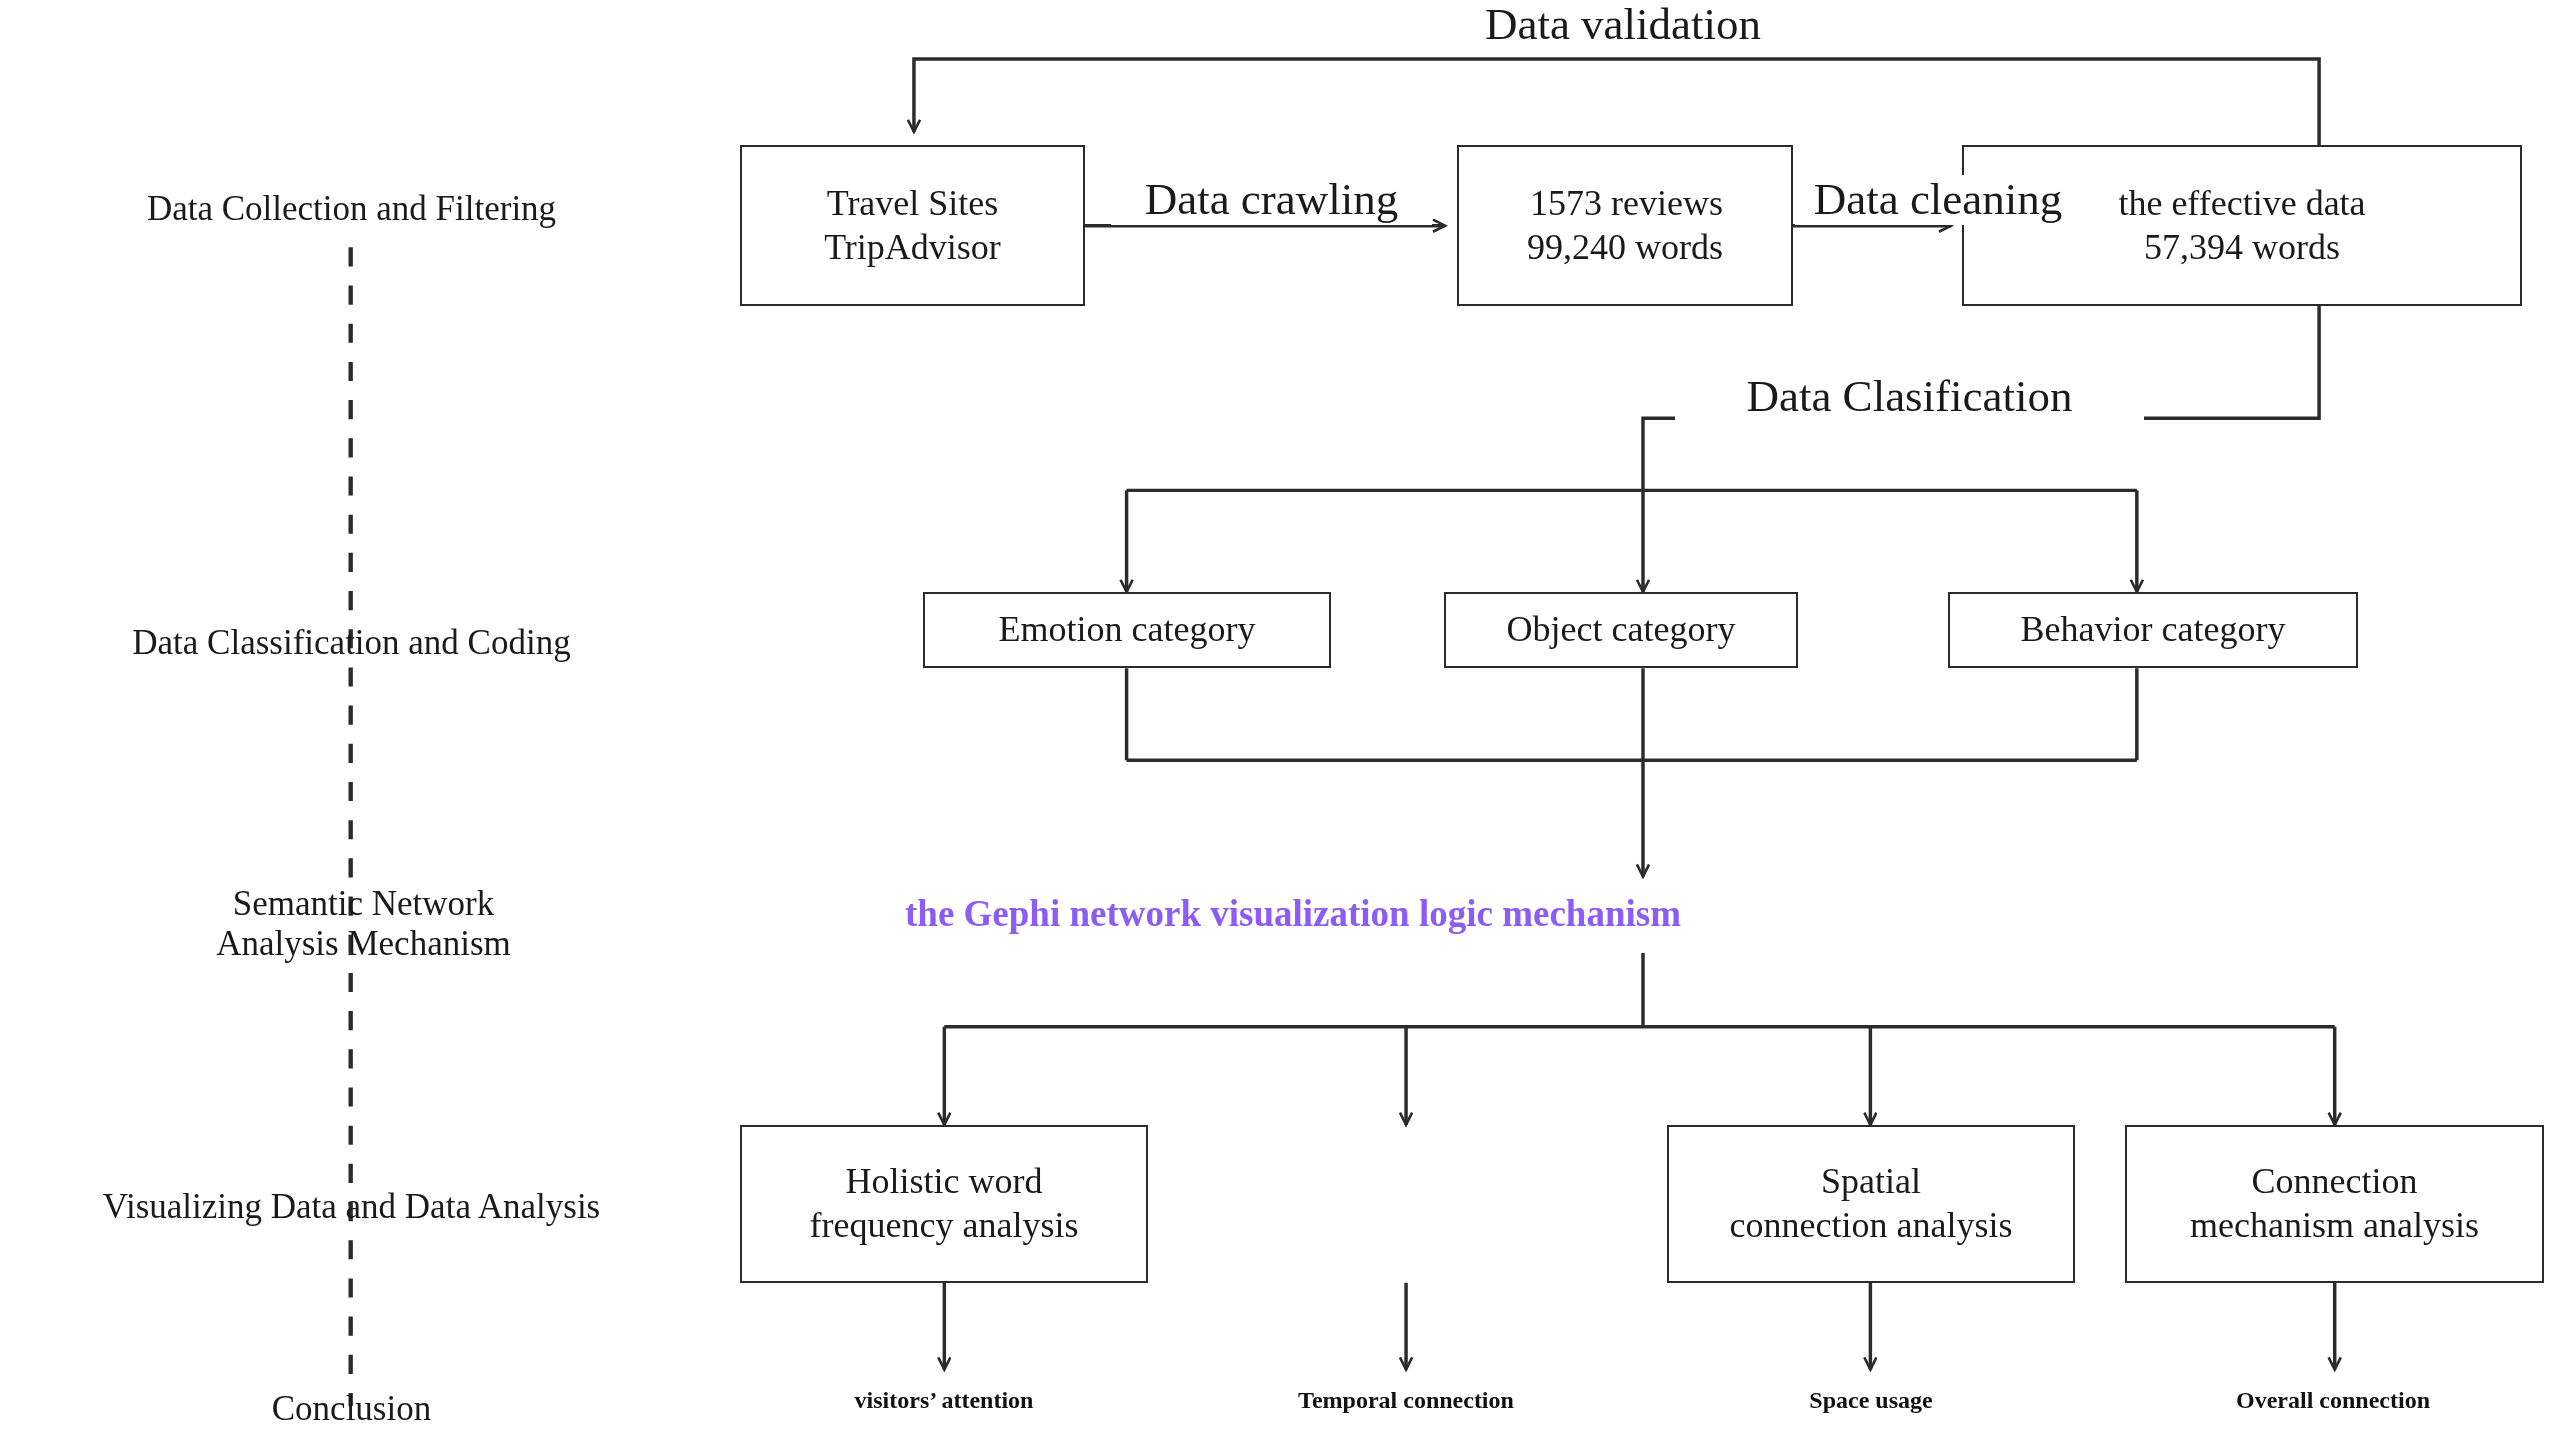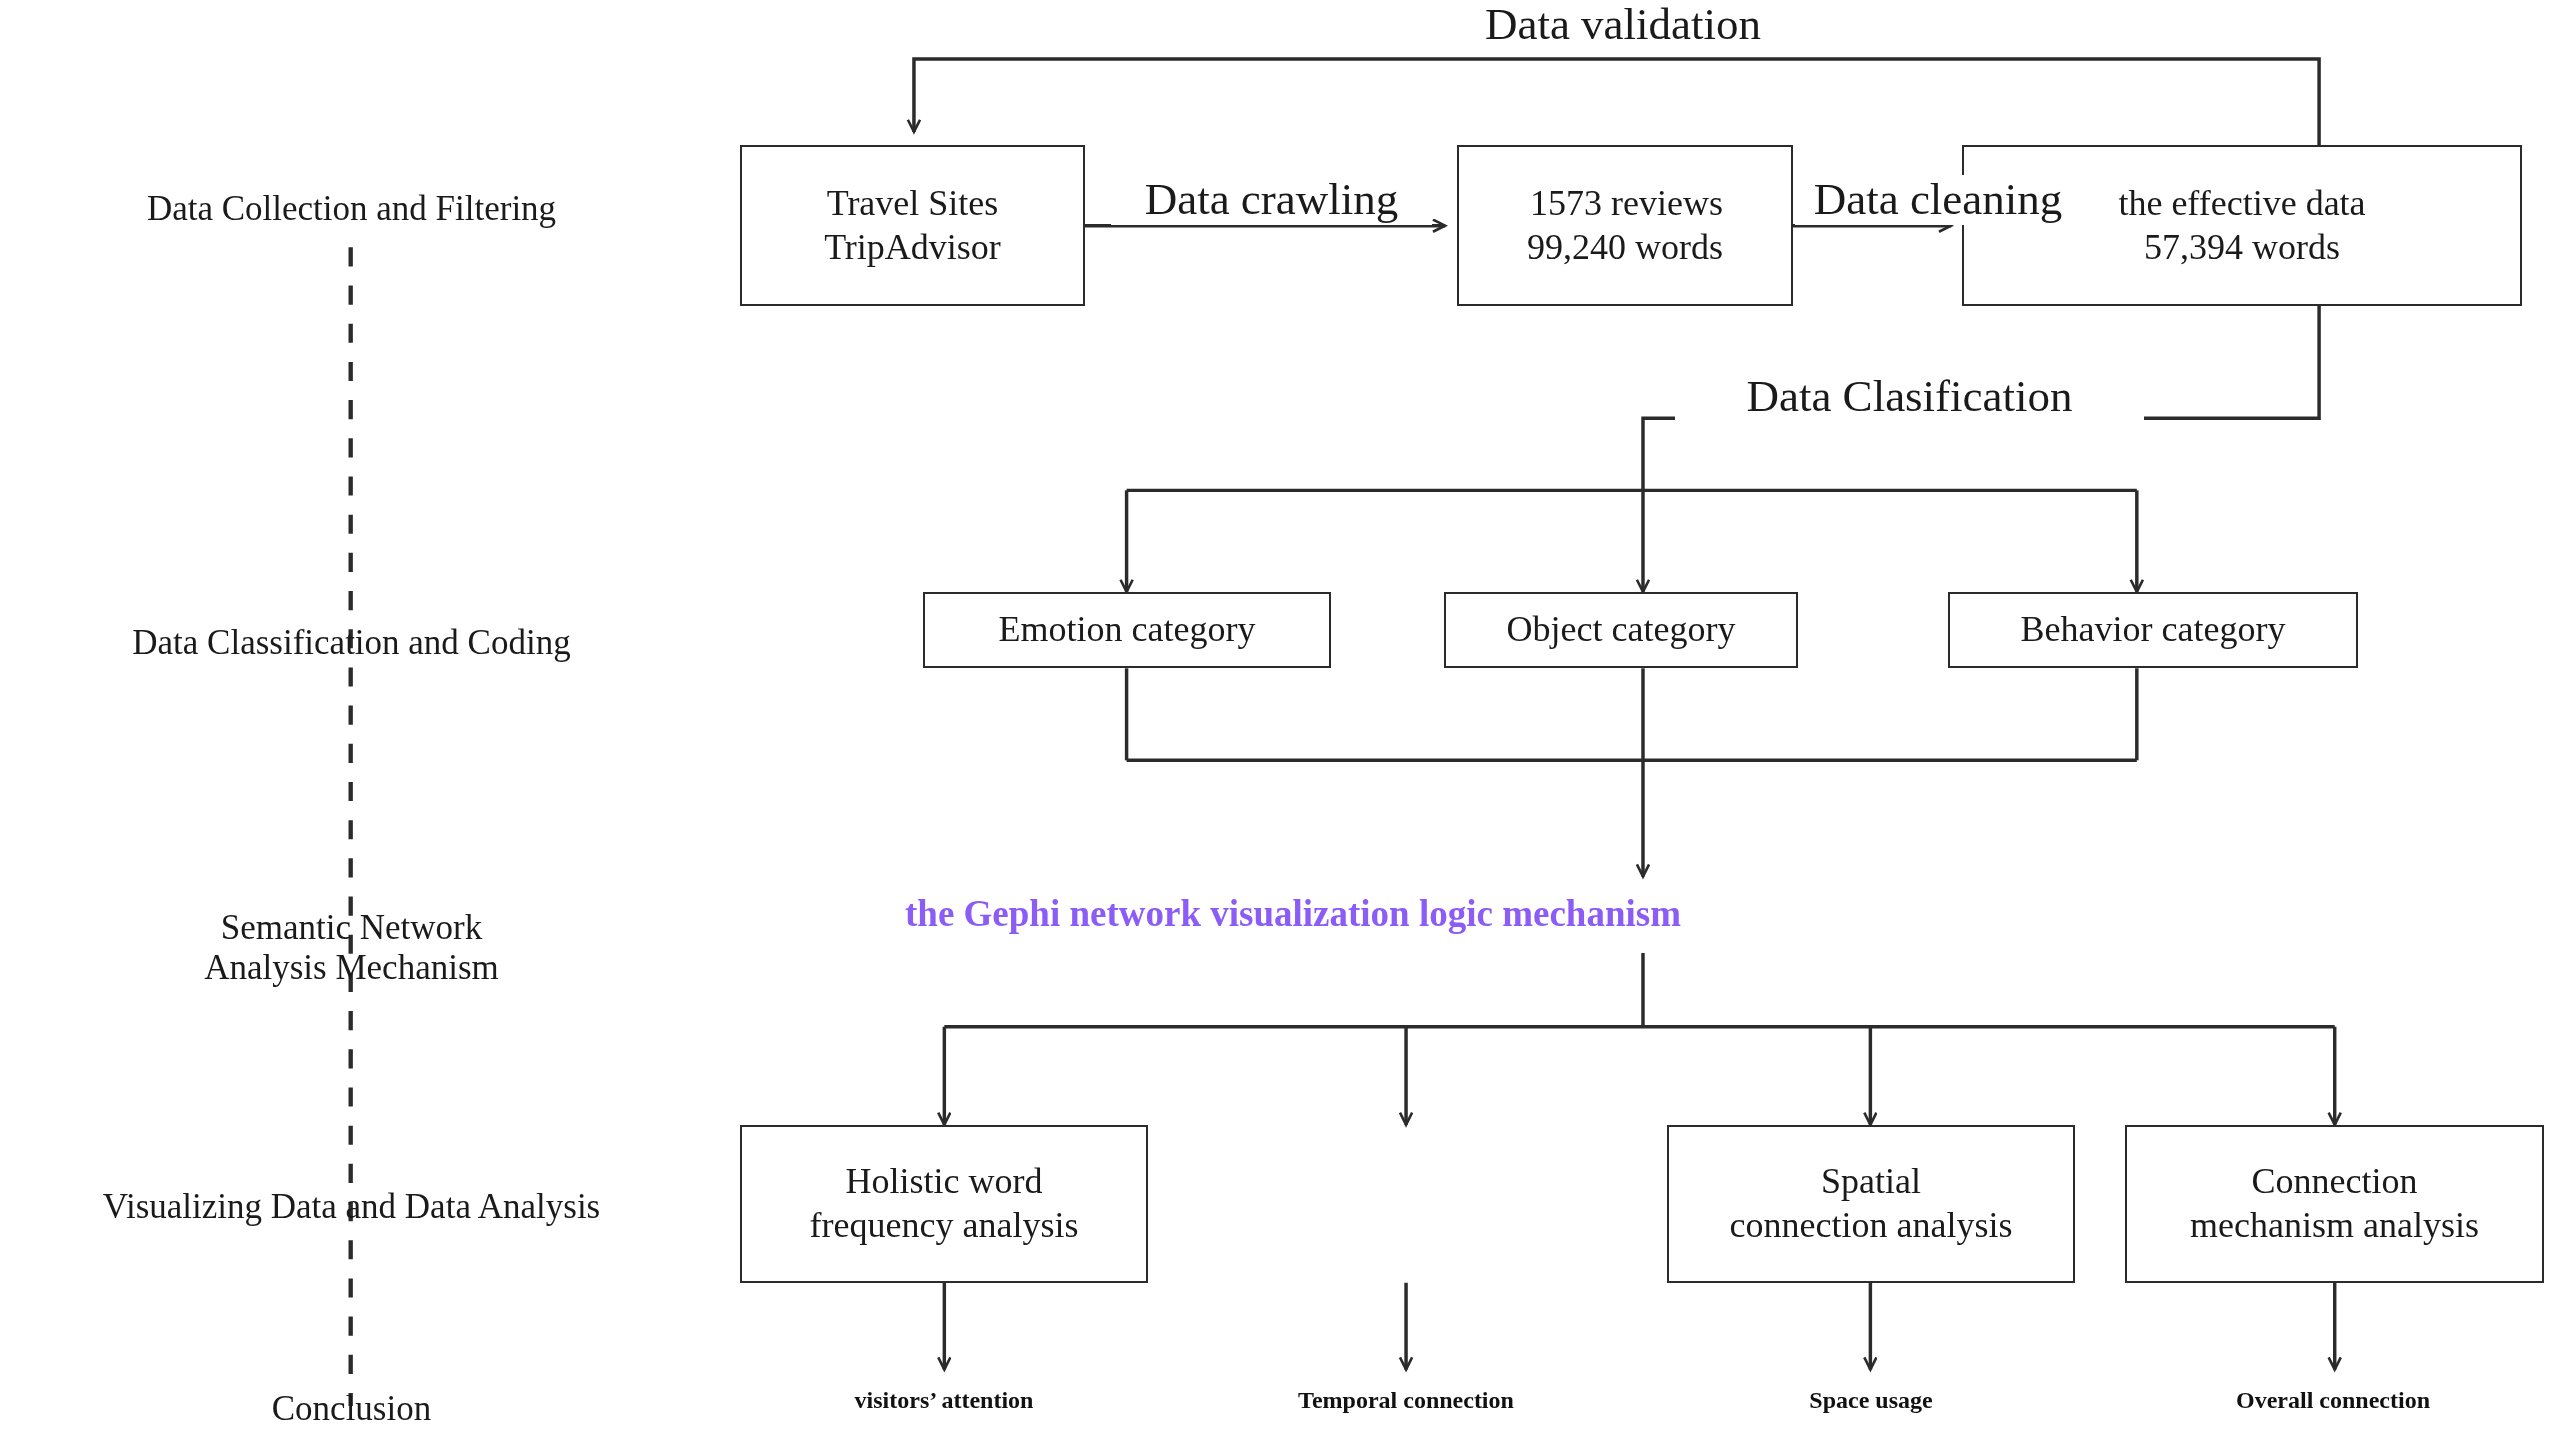--- a/index.html
+++ b/index.html
@@ -122,21 +122,21 @@
       <line x1="1620" y1="1478" x2="1620" y2="1578" marker-end="url(#arrowOpen)"></line>
       <line x1="2155" y1="1478" x2="2155" y2="1578" marker-end="url(#arrowOpen)"></line>
       <line x1="2690" y1="1478" x2="2690" y2="1578" marker-end="url(#arrowOpen)"></line>
     </g>
   </svg>
 
   <div class="stage-label" style="left:0px; top:189px; width:703px;">Data Collection and Filtering</div>
 
   <div class="stage-label" style="left:0px; top:623px; width:703px;">Data Classification and Coding</div>
 
-  <div class="stage-label" style="left:0px; top:884px; width:703px;margin-top:24px;">Semantic Network
+  <div class="stage-label" style="left:12px; top:884px; width:703px;">Semantic Network
 Analysis Mechanism</div>
 
   <div class="stage-label" style="left:0px; top:1187px; width:703px;">Visualizing Data and Data Analysis</div>
 
   <div class="stage-label" style="left:0px; top:1389px; width:703px;">Conclusion</div>
 
   <div class="node-box" style="left:740px; top:145px; width:345px; height:161px;">Travel Sites
 TripAdvisor</div>
 
   <div class="node-box" style="left:1457px; top:145px; width:336px; height:161px;text-align:right;">1573 reviews

